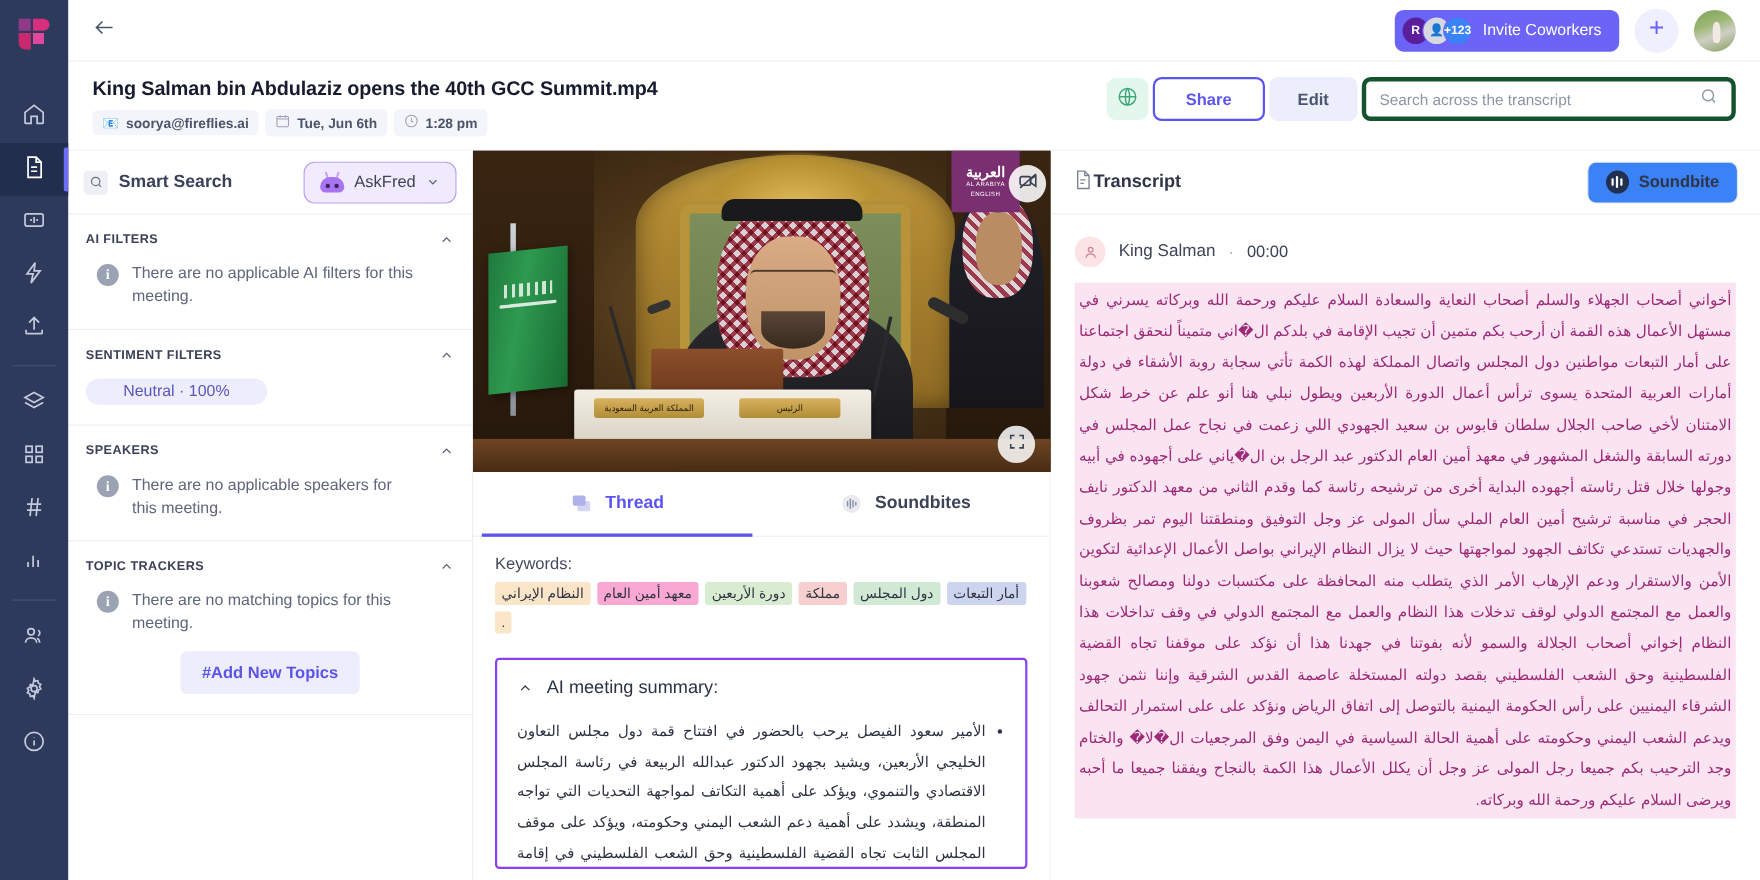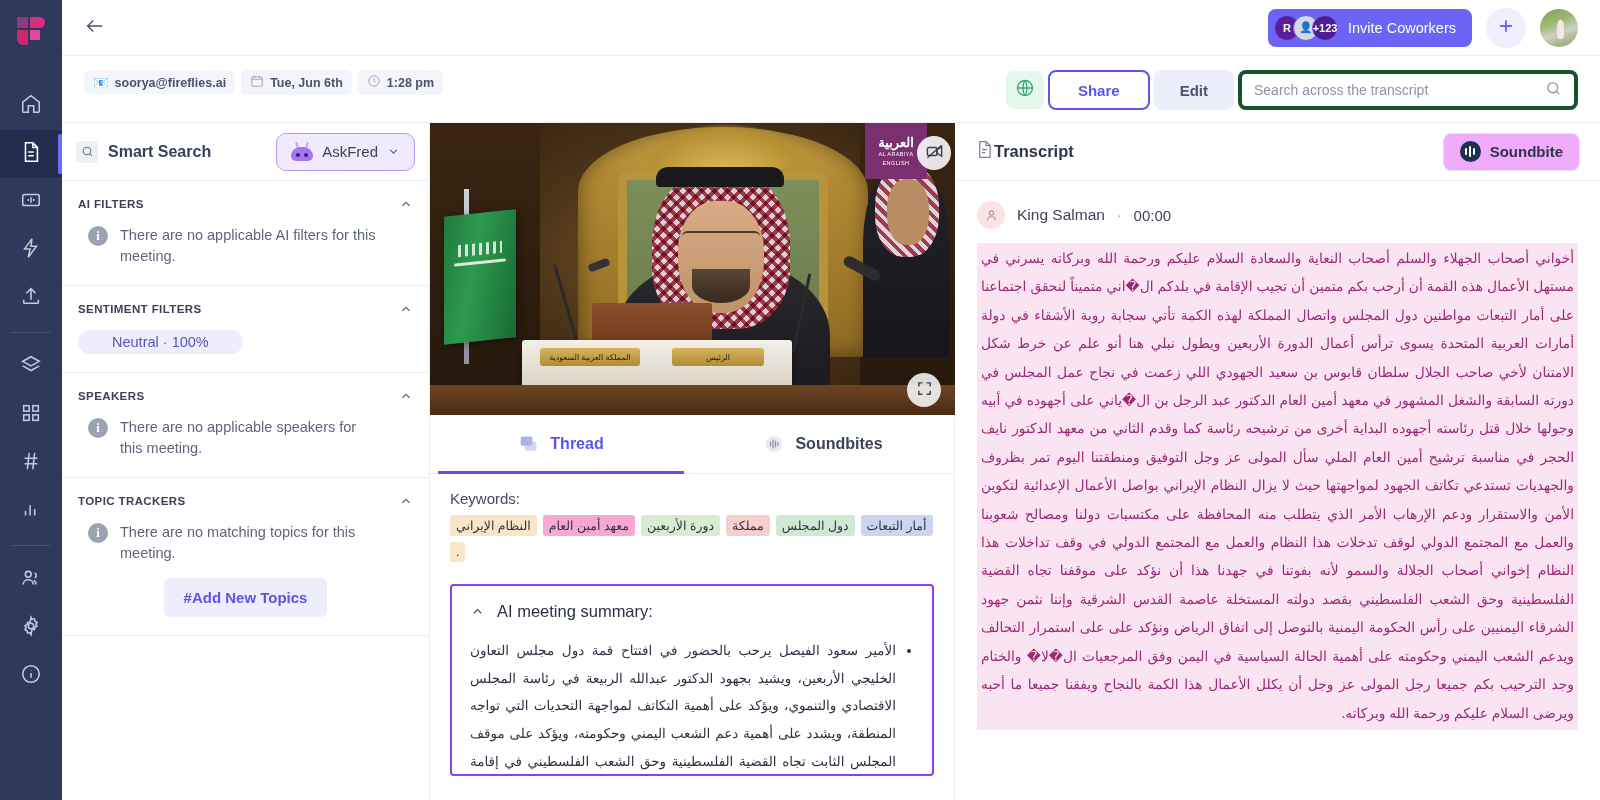--- a/index.html
+++ b/index.html
@@ -53,21 +53,21 @@
   }
   .avstack { display: flex; align-items: center; }
   .avstack span {
     width: 26px; height: 26px; border-radius: 50%; display: flex;
     align-items: center; justify-content: center; font-size: 11px; font-weight: bold;
     color: #fff; margin-left: -7px; border: 1.5px solid #6c63f7;
   }
   .avstack span:first-child { margin-left: 0; }
   .av-r { background: #5b1e9c; }
   .av-g { background: #d6d8e2; }
-  .av-n { background: #4c1d95; color: #2c2a66; font-size: 10px; }
+  .av-n { background: #3b82f6; color: #2c2a66; font-size: 10px; }
   .invite-label { color: #ffffff; font-size: 14.5px; font-weight: 500; }
   .plus-btn {
     width: 40px; height: 40px; border-radius: 50%; background: #f0effd;
     display: flex; align-items: center; justify-content: center; cursor: pointer;
   }
   .plus-btn svg { width: 20px; height: 20px; stroke: #6c63f7; stroke-width: 2.2; }
   .user-av {
     width: 38px; height: 38px; border-radius: 50%; overflow: hidden;
     background: linear-gradient(160deg,#7fa05e 0%,#9cb873 35%,#cfcfc4 60%,#86a05f 100%);
     cursor: pointer; position: relative;
@@ -276,21 +276,21 @@
   .sum-list { margin-top: 16px; padding-right: 18px; direction: rtl; }
   .sum-list li { font-size: 13.5px; color: #2e3344; line-height: 2.05; text-align: justify; }
 
   
   .rpanel { flex: 1; display: flex; flex-direction: column; min-width: 0; background:#fff;}
   .rpanel-head { height: 58px; display: flex; align-items: center; padding: 0 20px; border-bottom: 1px solid #eceef3; }
   .rh-icon svg { width: 19px; height: 19px; stroke: #7d8497; fill: none; stroke-width: 1.6; }
   .rh-title { font-size: 16.5px; font-weight: bold; color: #2f3548; }
   .sb-btn {
     margin-left: auto; height: 38px; border: 1px solid #e2e5ec; border-radius: 8px;
-    background: #f0abfc; display: flex; align-items: center; gap: 9px; padding: 0 16px; cursor: pointer;
+    background: #3b82f6; display: flex; align-items: center; gap: 9px; padding: 0 16px; cursor: pointer;
   }
   .sb-dot { width: 21px; height: 21px; border-radius: 50%; background: #22304f; display:flex; align-items:center; justify-content:center;}
   .sb-dot i { display:block; width:2px; background:#fff; margin:0 1px; border-radius:1px;}
   .sb-dot i:nth-child(1){height:7px;} .sb-dot i:nth-child(2){height:11px;} .sb-dot i:nth-child(3){height:7px;}
   .sb-label { font-size: 15px; font-weight: bold; color: #2f3548; }
 
   .tbody { flex: 1; padding: 20px 22px 0 22px; overflow: hidden; }
   .spk-row { display: flex; align-items: center; gap: 12px; margin-bottom: 14px; }
   .spk-av { width: 28px; height: 28px; border-radius: 50%; background: #fbe3e6; display:flex; align-items:center; justify-content:center;}
   .spk-av svg { width: 15px; height: 15px; stroke: #c98a95; fill:none; stroke-width:1.8;}
@@ -415,20 +415,21 @@
           <span><svg viewBox="0 0 24 24" fill="none">
                 <path d="M12 5v14M5 12h14"></path>
               </svg></span>
         </div>
         <div class="user-av"></div>
       </div>
     </div>
 
     <div class="titlerow">
       <div class="title-left">
+        <div class="meeting-title">King Salman bin Abdulaziz opens the 40th GCC Summit.mp4</div>
         <div class="meta-row">
           <div class="meta-chip">
             <span>📧</span>
             <span>soorya@fireflies.ai</span>
           </div>
           <div class="meta-chip">
             <span><svg viewBox="0 0 24 24">
                   <rect x="3" y="5" width="18" height="16" rx="2"></rect>
                   <path d="M3 9h18M8 3v4M16 3v4"></path>
                 </svg></span>

